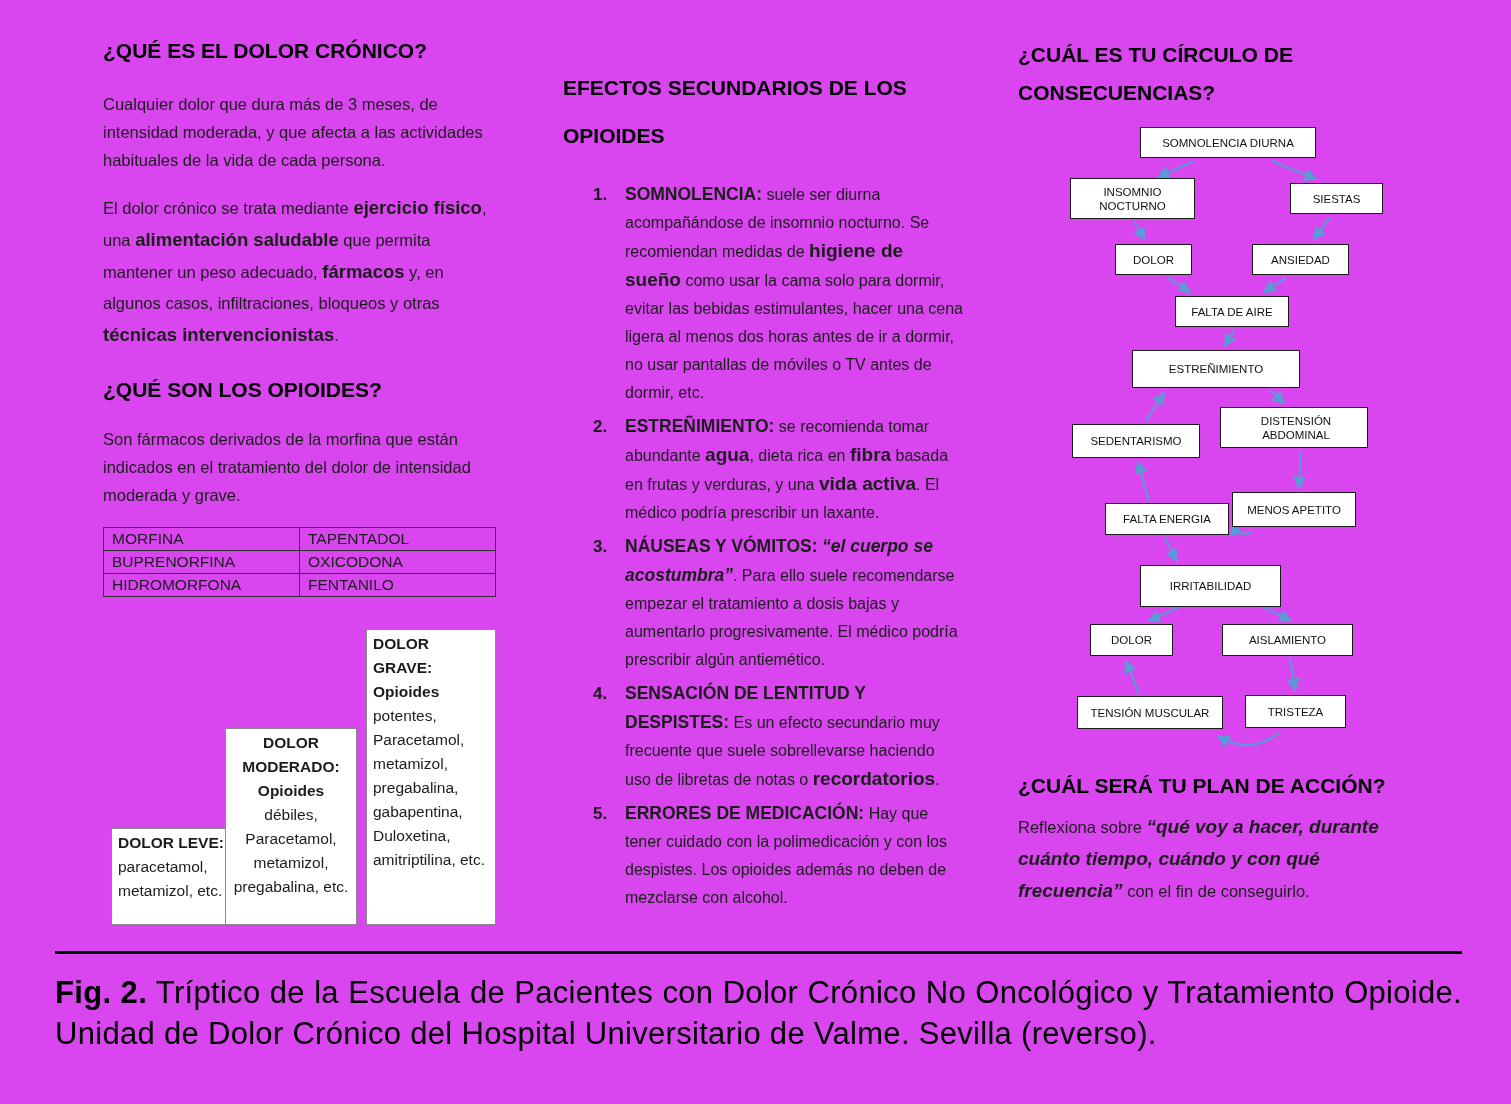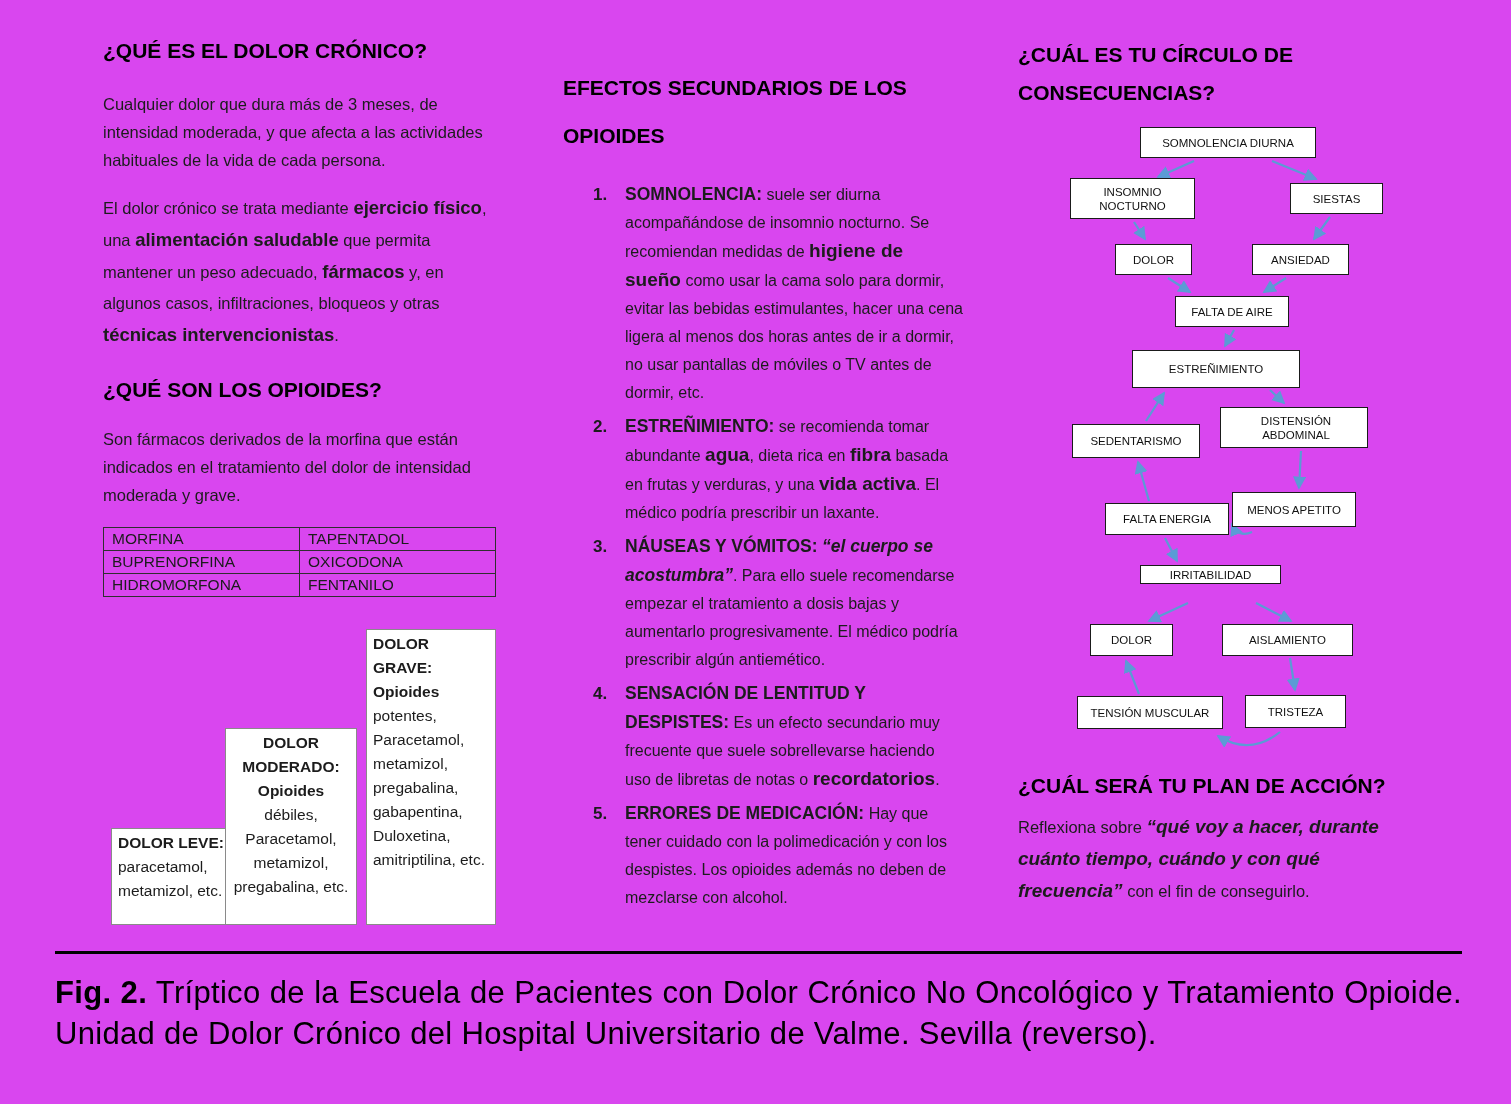--- a/index.html
+++ b/index.html
@@ -175,21 +175,21 @@
       <div class="node" style="left:52px;  top:60px;  width:125px; height:41px;">INSOMNIO NOCTURNO</div>
       <div class="node" style="left:272px; top:65px;  width:93px;  height:31px;">SIESTAS</div>
       <div class="node" style="left:97px;  top:126px; width:77px;  height:31px;">DOLOR</div>
       <div class="node" style="left:234px; top:126px; width:97px;  height:31px;">ANSIEDAD</div>
       <div class="node" style="left:157px; top:178px; width:114px; height:31px;">FALTA DE AIRE</div>
       <div class="node" style="left:114px; top:232px; width:168px; height:38px;">ESTREÑIMIENTO</div>
       <div class="node" style="left:54px;  top:306px; width:128px; height:34px;">SEDENTARISMO</div>
       <div class="node" style="left:202px; top:289px; width:148px; height:41px;padding-left:8px;">DISTENSIÓN ABDOMINAL</div>
       <div class="node" style="left:87px;  top:385px; width:124px; height:32px;">FALTA ENERGIA</div>
       <div class="node" style="left:214px; top:374px; width:124px; height:35px;">MENOS APETITO</div>
-      <div class="node" style="left:122px; top:447px; width:141px; height:19px;">IRRITABILIDAD</div>
+      <div class="node" style="left:122px; top:447px; width:141px; height:42px;">IRRITABILIDAD</div>
       <div class="node" style="left:72px;  top:506px; width:83px;  height:32px;">DOLOR</div>
       <div class="node" style="left:204px; top:506px; width:131px; height:32px;">AISLAMIENTO</div>
       <div class="node" style="left:59px;  top:578px; width:146px; height:33px;">TENSIÓN MUSCULAR</div>
       <div class="node" style="left:227px; top:577px; width:101px; height:33px;">TRISTEZA</div>
     </div>
 
     <div class="heading h-plan">¿CUÁL SERÁ TU PLAN DE ACCIÓN?</div>
 
     <p class="plan-p"><span>Reflexiona sobre </span><span class="bi-big">“qué voy a hacer, durante cuánto tiempo, cuándo y con qué frecuencia”</span><span> con el fin de conseguirlo.</span></p>
   </div>

